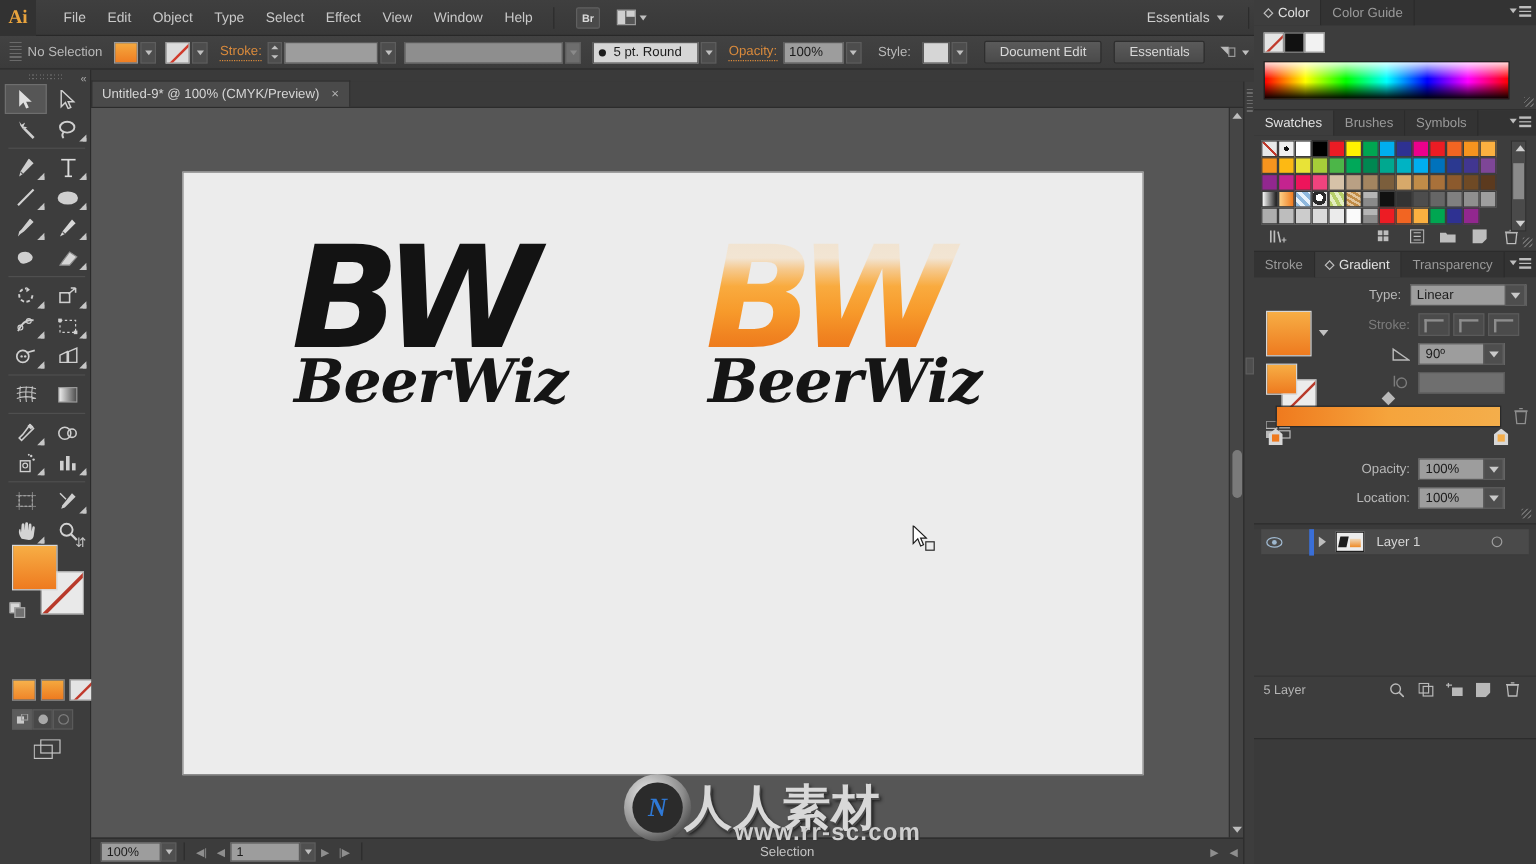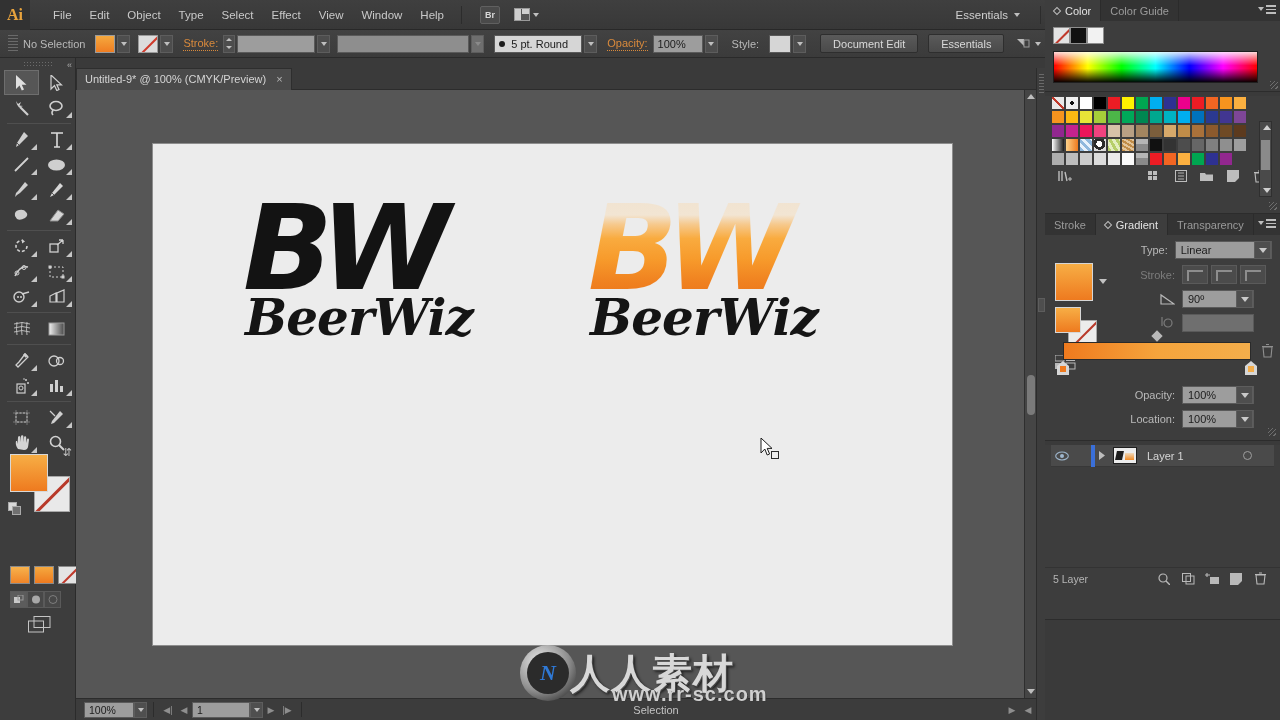--- a/index.html
+++ b/index.html
@@ -107,21 +107,21 @@
   }
   .panelmenu-ico { display:flex;flex-direction:column;gap:2px;align-items:flex-end; }
   .panelmenu-ico span{display:block;height:1.5px;background:#c0c0c0;}
   .panelmenu-ico span:nth-child(1){width:11px;}
   .panelmenu-ico span:nth-child(2){width:11px;}
   .panelmenu-ico span:nth-child(3){width:11px;}
 
   
   .tabbar {
     position:absolute;left:76px;top:68px;width:960px;height:22px;
-    background:#3a3a3a;border-bottom:1px solid #2c2c2c;display:flex;align-items:center;
+    background:#3a3a3a;border-bottom:1px solid #2c2c2c;display:flex;align-items:flex-end;
   }
   .doctab {
     height:22px;background:#4a4a4a;border:1px solid #2e2e2e;border-bottom:none;
     display:flex;align-items:center;padding:0 8px;color:#d5d5d5;font-size:11px;gap:10px;
   }
   .tabclose { color:#b5b5b5;font-size:11px; }
 
   
   .toolbar {
     position:absolute;left:0;top:58px;width:76px;height:662px;
@@ -799,20 +799,33 @@
           <div class="chip none"></div>
           <div class="chip black"></div>
           <div class="chip white"></div>
         </div>
         <div class="spectrum"></div>
         <div class="resize-grip"></div>
       </div>
     </div>
 
     <div class="panel" style="height:118px;">
+      <div class="panel-tabs">
+        <div class="ptab active">Swatches</div>
+        <div class="ptab">Brushes</div>
+        <div class="ptab">Symbols</div>
+        <div class="pmenu">
+          <span class="car"></span>
+            <span class="lines">
+              <span></span>
+              <span></span>
+              <span></span>
+            </span>
+        </div>
+      </div>
       <div class="sw-grid" id="swatch-grid">
           <div class="sw-cell" style="background: linear-gradient(45deg, transparent 44%, rgb(192, 57, 43) 44%, rgb(192, 57, 43) 56%, transparent 56%) rgb(232, 232, 232);"></div>
           <div class="sw-cell" style="background: radial-gradient(circle, rgb(17, 17, 17) 0px, rgb(17, 17, 17) 2px, transparent 2px) rgb(240, 240, 240);"></div>
           <div class="sw-cell" style="background: rgb(255, 255, 255);"></div>
           <div class="sw-cell" style="background: rgb(0, 0, 0);"></div>
           <div class="sw-cell" style="background: rgb(236, 28, 36);"></div>
           <div class="sw-cell" style="background: rgb(255, 242, 0);"></div>
           <div class="sw-cell" style="background: rgb(0, 166, 81);"></div>
           <div class="sw-cell" style="background: rgb(0, 174, 239);"></div>
           <div class="sw-cell" style="background: rgb(46, 49, 146);"></div>

